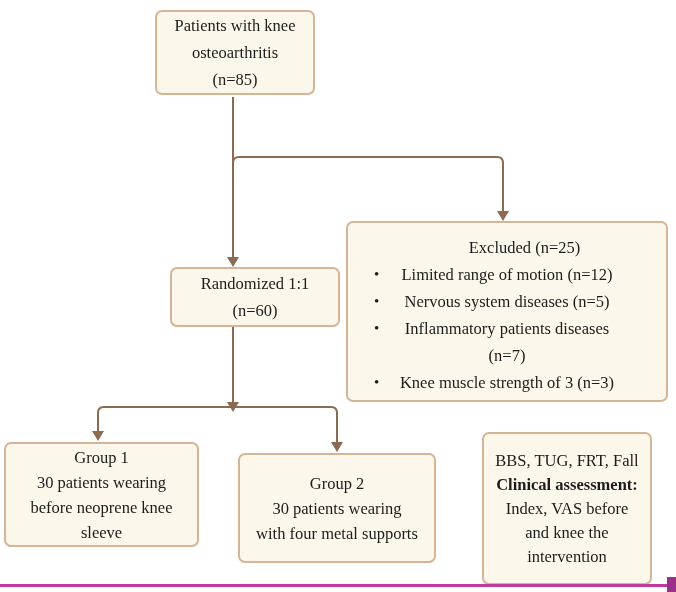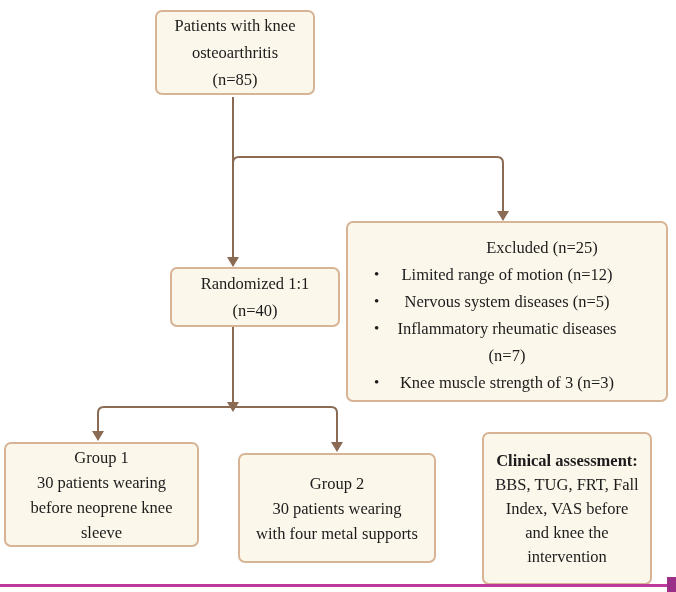--- a/index.html
+++ b/index.html
@@ -29,20 +29,21 @@
   }
   .box {
     position: absolute;
     box-sizing: border-box;
     background: #fcf7eb;
     border: 2px solid #d8b496;
     border-radius: 7px;
     display: flex;
     flex-direction: column;
     justify-content: center;
+    align-items: center;
     text-align: center;
     font-size: 16.5px;
     line-height: 25px;
   }
   .box-patients   { left: 155px; top:  10px; width: 160px; height: 85px;  line-height: 27px; }
   .box-randomized { left: 170px; top: 267px; width: 170px; height: 60px;  line-height: 27px; }
   .box-excluded   { left: 346px; top: 221px; width: 322px; height: 181px;
                     justify-content: flex-start; padding-top: 11px; line-height: 27px; }
   .box-group1     { left:   4px; top: 442px; width: 195px; height: 105px; }
   .box-group2     { left: 238px; top: 453px; width: 198px; height: 110px; }
@@ -87,36 +88,36 @@
   </svg>
 
   <div class="box box-patients">
     <span class="line">Patients with knee</span>
     <span class="line">osteoarthritis</span>
     <span class="line">(n=85)</span>
   </div>
 
   <div class="box box-randomized">
     <span class="line">Randomized 1:1</span>
-    <span class="line">(n=40)</span>
+    <span class="line">(n=60)</span>
   </div>
 
   <div class="box box-excluded">
     <span class="ex-title">Excluded (n=25)</span>
     <div class="ex-item">
       <span class="ex-bullet">•</span>
       <span class="line">Limited range of motion (n=12)</span>
     </div>
     <div class="ex-item">
       <span class="ex-bullet">•</span>
       <span class="line">Nervous system diseases (n=5)</span>
     </div>
     <div class="ex-item">
       <span class="ex-bullet">•</span>
-      <span class="line">Inflammatory rheumatic diseases</span>
+      <span class="line">Inflammatory patients diseases</span>
       <span class="line">(n=7)</span>
     </div>
     <div class="ex-item">
       <span class="ex-bullet">•</span>
       <span class="line">Knee muscle strength of 3 (n=3)</span>
     </div>
   </div>
 
   <div class="box box-group1">
     <span class="line">Group 1</span>
@@ -125,22 +126,22 @@
     <span class="line">sleeve</span>
   </div>
 
   <div class="box box-group2">
     <span class="line">Group 2</span>
     <span class="line">30 patients wearing</span>
     <span class="line">with four metal supports</span>
   </div>
 
   <div class="box box-clinical">
+    <span class="line">BBS, TUG, FRT, Fall</span>
     <span class="line bold">Clinical assessment:</span>
-    <span class="line">BBS, TUG, FRT, Fall</span>
     <span class="line">Index, VAS before</span>
     <span class="line">and knee the</span>
     <span class="line">intervention</span>
   </div>
 
   <div class="bottom-line"></div>
   <div class="bottom-corner"></div>
 
 </div>
 

